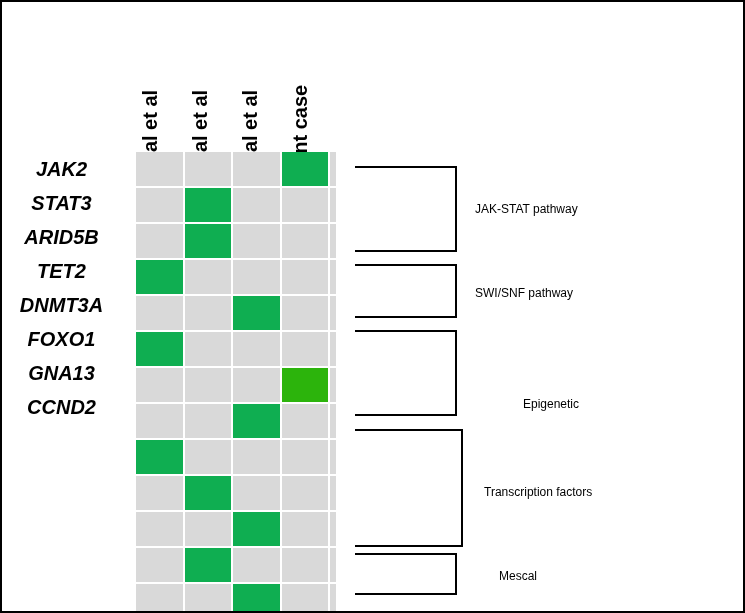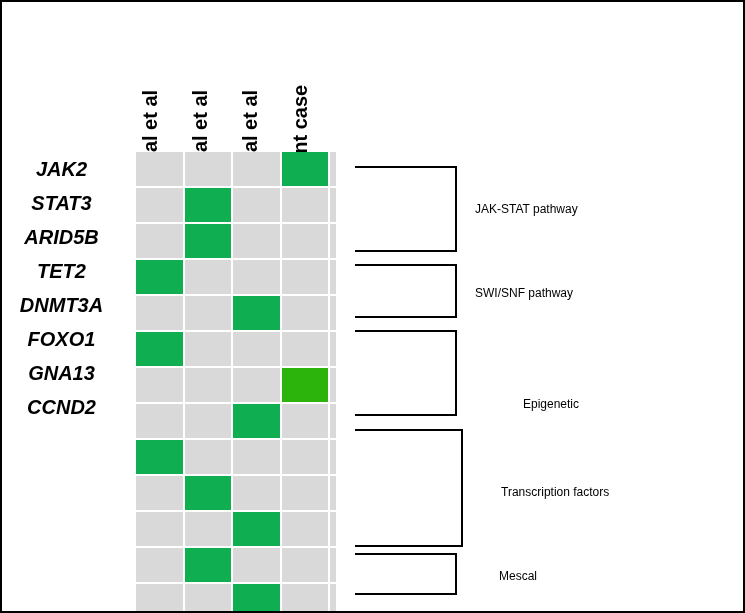--- a/index.html
+++ b/index.html
@@ -251,18 +251,18 @@
     </div>
 
   <div id="brackets">
       <div class="bracket" style="left: 353px; top: 164px; width: 102px; height: 86px;"></div>
       <div class="bracket-label" style="left: 473px; top: 207px;">JAK-STAT pathway</div>
       <div class="bracket" style="left: 353px; top: 262px; width: 102px; height: 54px;"></div>
       <div class="bracket-label" style="left: 473px; top: 291px;">SWI/SNF pathway</div>
       <div class="bracket" style="left: 353px; top: 328px; width: 102px; height: 86px;"></div>
       <div class="bracket-label" style="left: 521px; top: 373px; margin-top: 29px;">Epigenetic</div>
       <div class="bracket" style="left: 353px; top: 427px; width: 108px; height: 118px;"></div>
-      <div class="bracket-label" style="left: 499px; top: 490px;">Transcription factors</div>
+      <div class="bracket-label" style="left: 482px; top: 490px;">Transcription factors</div>
       <div class="bracket" style="left: 353px; top: 551px; width: 102px; height: 42px;"></div>
       <div class="bracket-label" style="left: 497px; top: 574px;">Mescal</div>
     </div>
 
 </div>
 
 </body></html>

